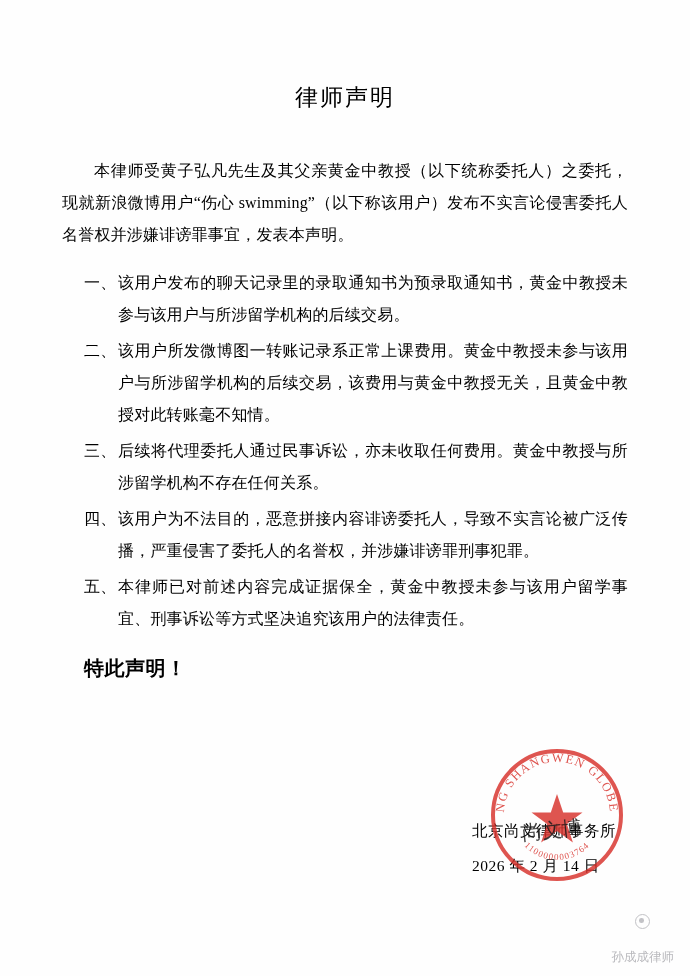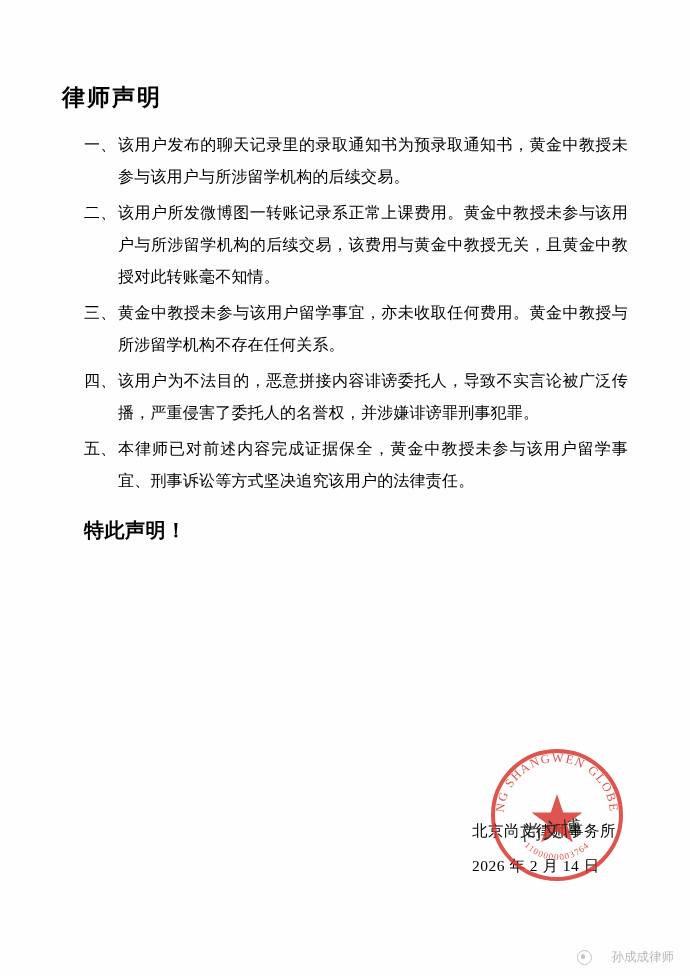--- a/index.html
+++ b/index.html
@@ -17,23 +17,23 @@
   }
   .page {
     position: relative;
     width: 690px;
     height: 976px;
     background: #fefefe;
     box-sizing: border-box;
     padding: 0 62px;
   }
   .doc-title {
-    text-align: left;
+    text-align: center;
     font-size: 23px;
-    font-weight: bold;
+    font-weight: normal;
     letter-spacing: 2px;
     padding-top: 82px;
     margin: 0;
   }
   .doc-number {
     text-align: right;
     font-size: 15.5px;
     margin-top: 30px;
     padding-right: 10px;
     letter-spacing: 0.4px;
@@ -114,20 +114,21 @@
   .watermark {
     position: absolute;
     right: 16px;
     bottom: 10px;
     font-size: 12.5px;
     color: #b9b9bd;
     font-family: "Liberation Sans", sans-serif;
     display: flex;
     align-items: center;
     gap: 20px;
+    flex-direction: column;
   }
   .wm-eye {
     display: inline-block;
     width: 13px;
     height: 13px;
     border-radius: 50%;
     border: 1.4px solid #c2c2c6;
     position: relative;
   }
   .wm-eye::after {
@@ -154,36 +155,37 @@
   }
 </style>
 </head>
 <body>
 
 <div class="page">
 
   <h1 class="doc-title">律师声明</h1>
 
 
+  <p class="intro">本律师受黄子弘凡先生及其父亲黄金中教授（以下统称委托人）之委托，现就新浪微博用户“伤心 swimming”（以下称该用户）发布不实言论侵害委托人名誉权并涉嫌诽谤罪事宜，发表本声明。</p>
 
   <div class="items">
 
     <div class="item">
       <div class="item-num">一、</div>
       <div class="item-text">该用户发布的聊天记录里的录取通知书为预录取通知书，黄金中教授未参与该用户与所涉留学机构的后续交易。</div>
     </div>
 
     <div class="item">
       <div class="item-num">二、</div>
       <div class="item-text">该用户所发微博图一转账记录系正常上课费用。黄金中教授未参与该用户与所涉留学机构的后续交易，该费用与黄金中教授无关，且黄金中教授对此转账毫不知情。</div>
     </div>
 
     <div class="item">
       <div class="item-num">三、</div>
-      <div class="item-text">黄金中教授未参与该用户留学事宜，亦未收取任何费用。黄金中教授与所涉留学机构不存在任何关系。</div>
+      <div class="item-text">后续将代理委托人通过民事诉讼，亦未收取任何费用。黄金中教授与所涉留学机构不存在任何关系。</div>
     </div>
 
     <div class="item">
       <div class="item-num">四、</div>
       <div class="item-text">该用户为不法目的，恶意拼接内容诽谤委托人，导致不实言论被广泛传播，严重侵害了委托人的名誉权，并涉嫌诽谤罪刑事犯罪。</div>
     </div>
 
     <div class="item">
       <div class="item-num">五、</div>
       <div class="item-text">本律师已对前述内容完成证据保全，黄金中教授未参与该用户留学事宜、刑事诉讼等方式坚决追究该用户的法律责任。</div>

